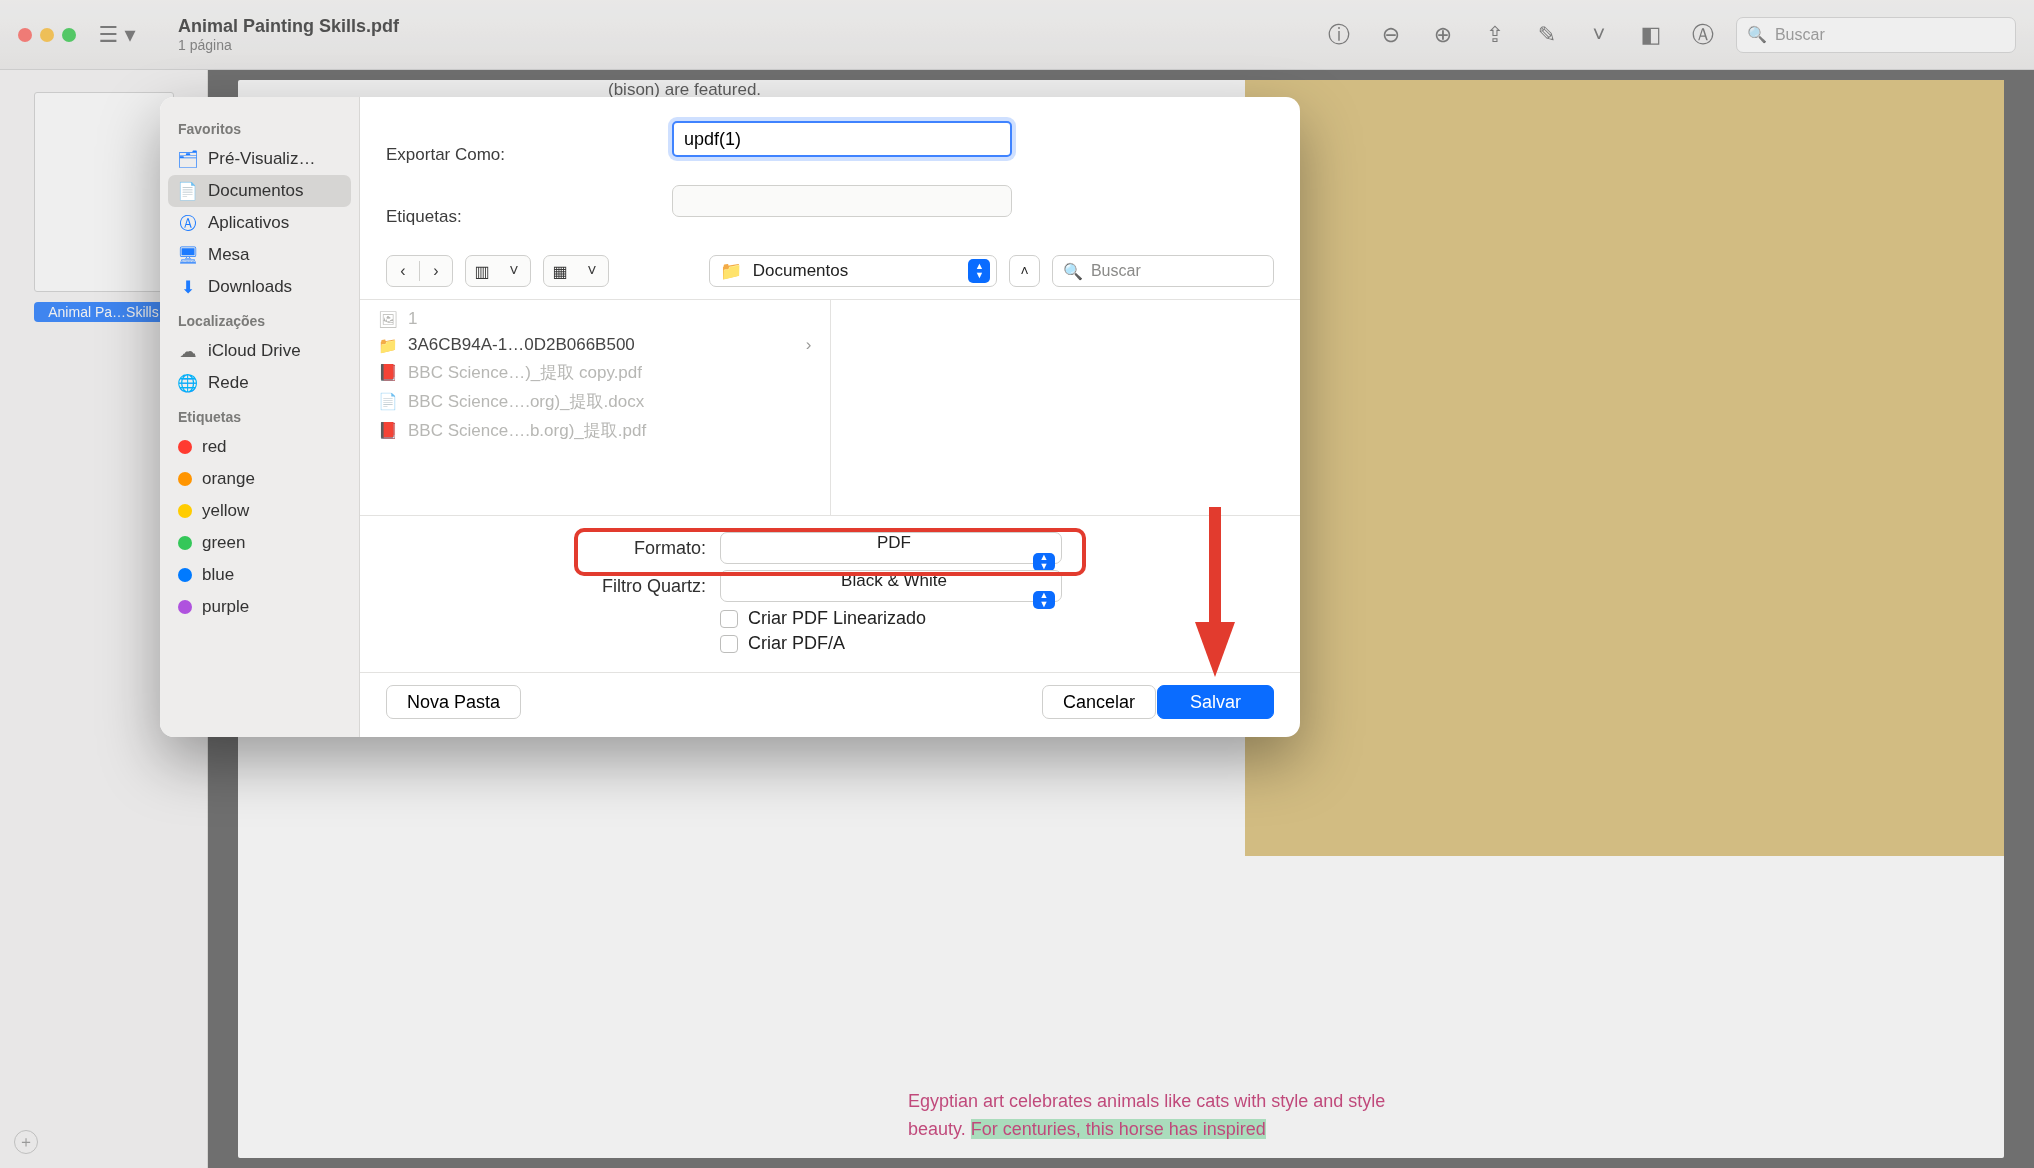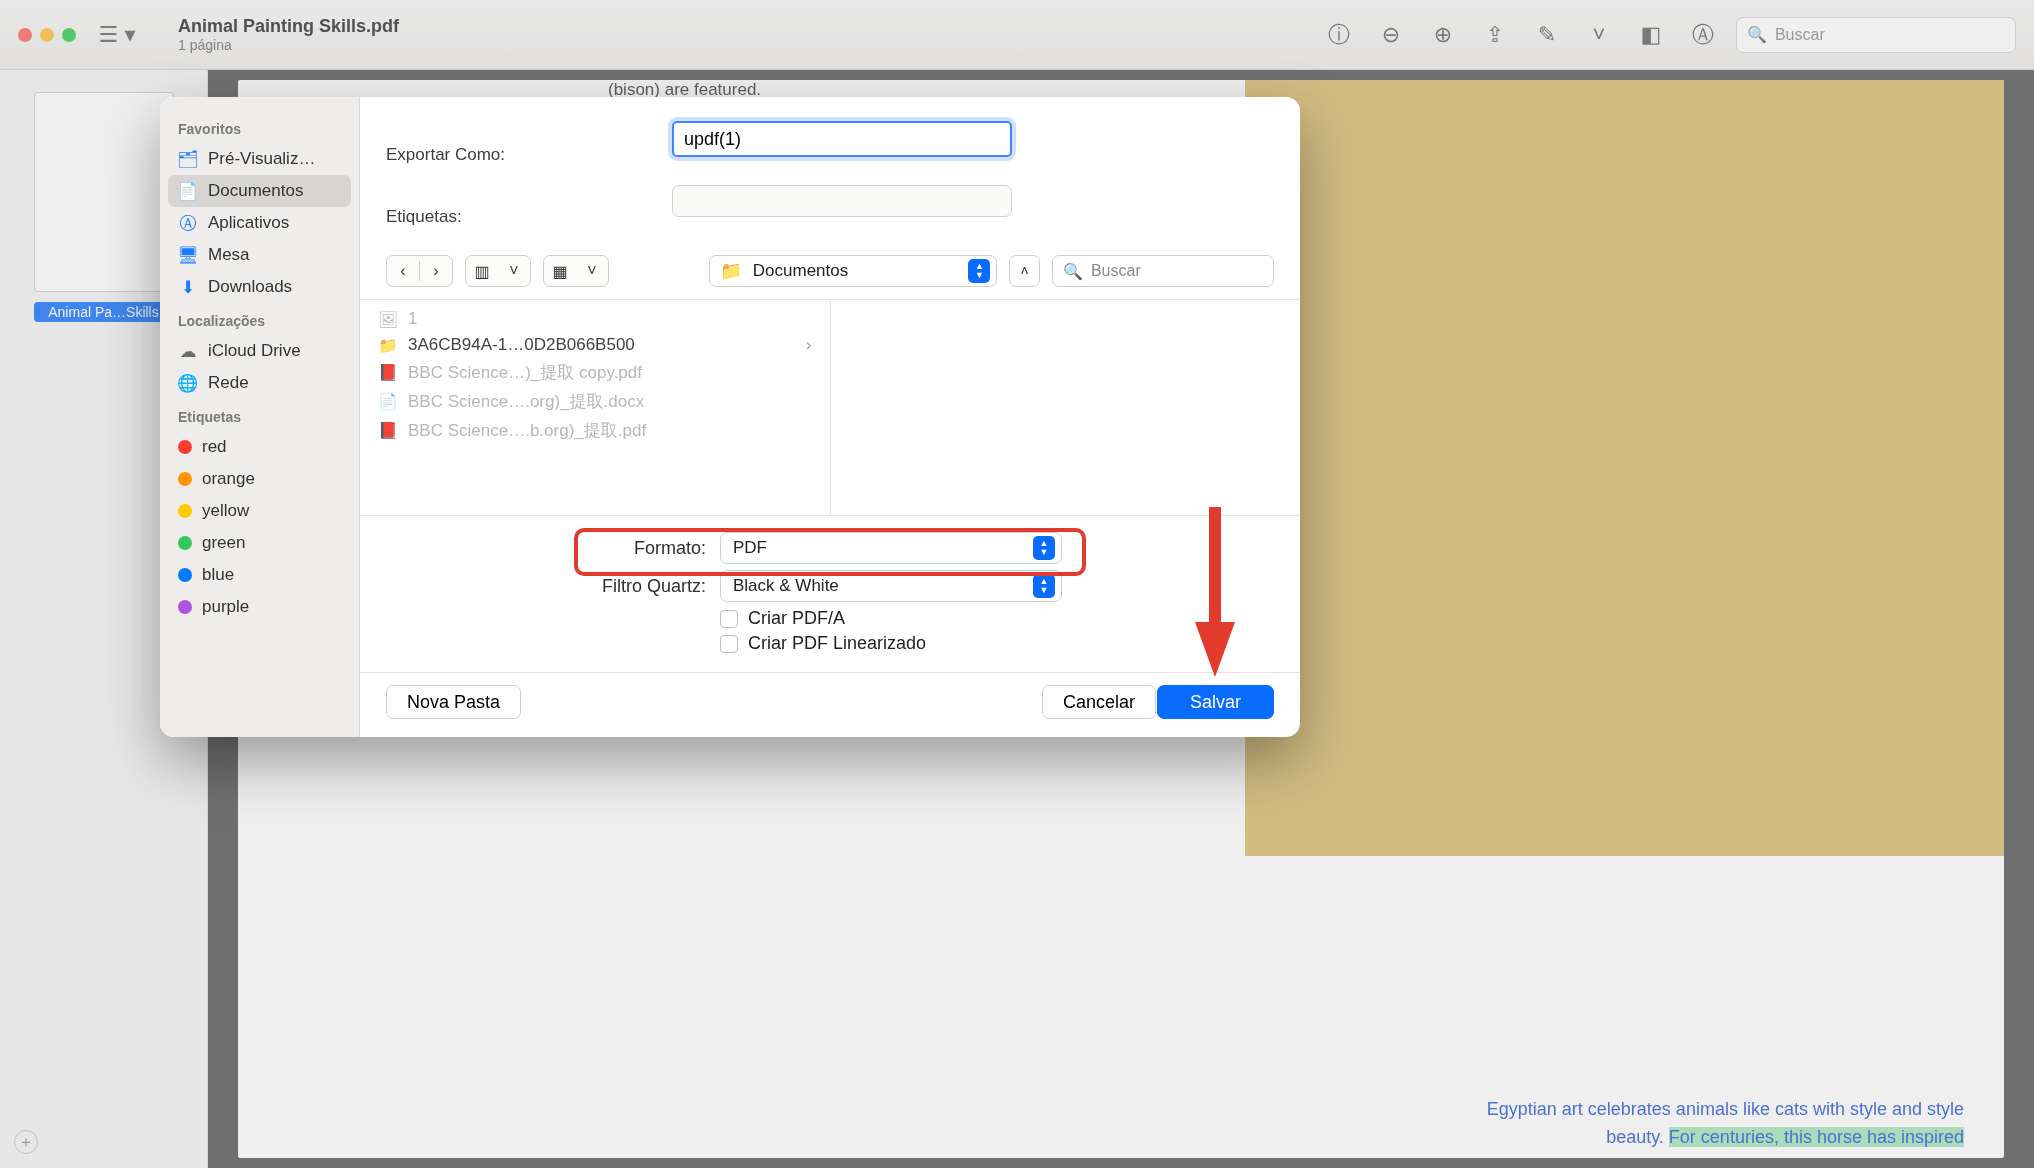--- a/index.html
+++ b/index.html
@@ -65,22 +65,22 @@
   .bg-canvas { flex:1; position:relative; background:#4d4d4d; overflow:hidden;}
   .bg-page {
     position:absolute; left:30px; top:10px; right:30px; bottom:10px;
     background:#fff; border-radius:2px;
   }
   .bg-page::after{
     content:""; position:absolute; right:0; top:0; width:43%; height:72%;
     background:#d7b867;
   }
   .bg-text-block{
-    position:absolute; left:670px; bottom:6px; right:40px;
-    font-size:18px; color:#1d4ed8; line-height:1.55;text-align:right;
+    position:absolute; left:670px; bottom:14px; right:40px;
+    font-size:18px; color:#be185d; line-height:1.55;
   }
   .hl{ background:#9fe4b9; }
 
   
   .overlay-dim{
     position:absolute; inset:0; background:rgba(255,255,255,0.22);
   }
 
   
   .dialog{
@@ -170,21 +170,21 @@
   .file-row.dim{ color:#b7b7b4;}
   .file-row .chev{ margin-left:auto;color:#9a9a98;}
 
   .options{ padding:10px 26px 14px;}
   .opt-row{ display:flex;align-items:center;gap:14px;margin:6px 0;}
   .opt-label{
     width:320px;text-align:right;font-size:18px;color:#2f2f2f;
   }
   .mac-popup{
     width:342px;height:32px;border:1px solid #cfcfcd;border-radius:7px;
-    display:flex;align-items:center;padding:0 6px 0 12px;background:#fff;font-size:17px;
+    display:flex;align-items:center;padding:0 6px 0 12px;background:#fff;font-size:17px;flex-direction:column;
   }
   .mac-popup .stepper{
     margin-left:auto;width:22px;height:24px;border-radius:5px;
     background:#0a6cff;color:#fff;font-size:9px;line-height:9px;
     display:flex;flex-direction:column;align-items:center;justify-content:center;
   }
   .opt-checkbox{
     width:18px;height:18px;border:1.5px solid #bdbdbb;border-radius:4px;background:#fff;
   }
   .chk-row{ display:flex;align-items:center;gap:10px;margin:4px 0 4px 334px; font-size:18px;}
@@ -403,25 +403,25 @@
         </div>
         <div class="opt-row" id="quartz-row">
           <span class="opt-label">Filtro Quartz:</span>
           <div class="mac-popup">
             <span>Black &amp; White</span>
             <span class="stepper">▲<br>▼</span>
           </div>
         </div>
         <div class="chk-row">
           <span class="opt-checkbox"></span>
-          <span>Criar PDF/A</span>
+          <span>Criar PDF Linearizado</span>
         </div>
         <div class="chk-row">
           <span class="opt-checkbox"></span>
-          <span>Criar PDF Linearizado</span>
+          <span>Criar PDF/A</span>
         </div>
       </div>
 
       <div class="btn-row">
         <button class="btn">Nova Pasta</button>
         <div style="flex:1"></div>
         <button class="btn">Cancelar</button>
         <button class="btn primary" id="save-btn">Salvar</button>
       </div>
     </div>

